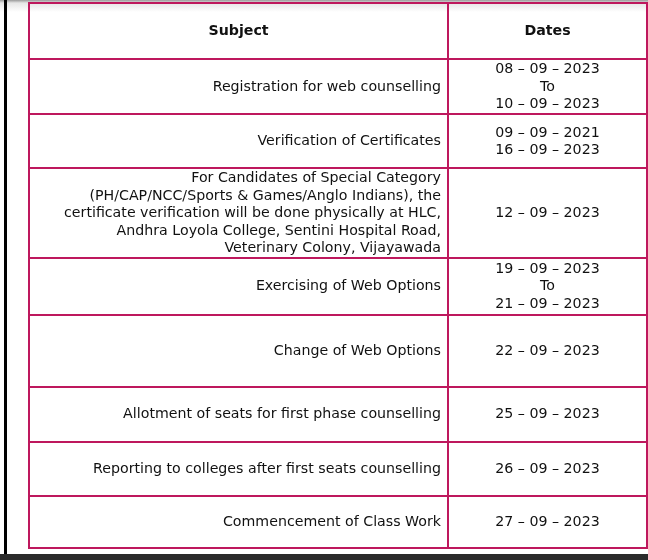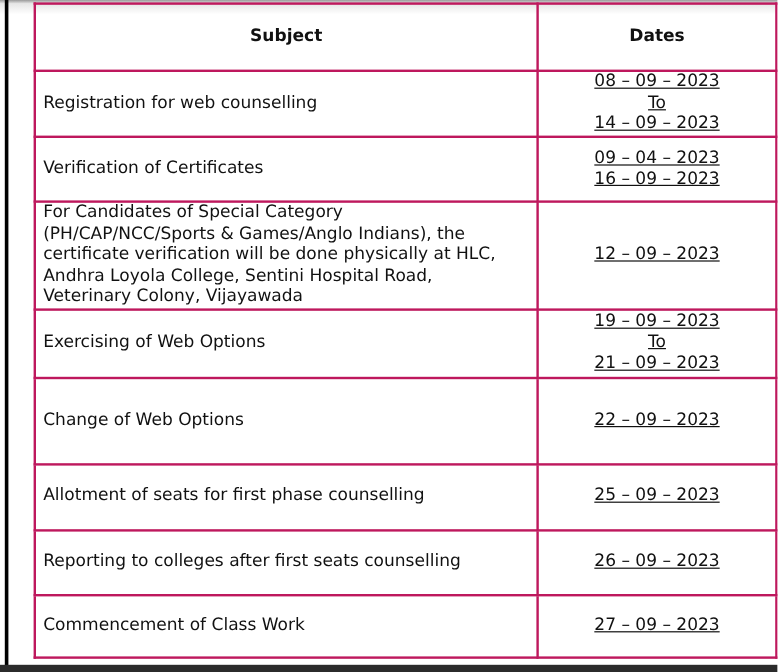--- a/index.html
+++ b/index.html
@@ -29,22 +29,22 @@
     line-height: 17.5px;
   }
   table.schedule th, table.schedule td {
     border: 2px solid #be185d;
     padding: 0 6px;
     vertical-align: middle;
   }
   table.schedule th { font-weight: bold; text-align: center; height: 54px; }
   col.c-subject { width: 419px; }
   col.c-dates { width: 199px; }
-  td.subject { text-align: left; }
-  td.dates { text-align: center; text-decoration: underline; }
+  td.subject { text-align: right; }
+  td.dates { text-align: center; }
   .line { display: block; }
 </style>
 </head>
 <body>
 
 <div class="top-shade"></div>
 <div class="page-edge"></div>
 
 <table class="schedule">
   <colgroup>
@@ -58,29 +58,29 @@
     </tr>
   </thead>
   <tbody id="rows">
       <tr style="height: 55px;">
         <td class="subject">
           <span class="line">Registration for web counselling</span>
         </td>
         <td class="dates">
           <span class="line">08 – 09 – 2023</span>
           <span class="line">To</span>
-          <span class="line">14 – 09 – 2023</span>
+          <span class="line">10 – 09 – 2023</span>
         </td>
       </tr>
       <tr style="height: 54px;">
         <td class="subject">
           <span class="line">Verification of Certificates</span>
         </td>
         <td class="dates">
-          <span class="line">09 – 04 – 2023</span>
+          <span class="line">09 – 09 – 2021</span>
           <span class="line">16 – 09 – 2023</span>
         </td>
       </tr>
       <tr style="height: 86px; border-radius: 25px;">
         <td class="subject">
           <span class="line">For Candidates of Special Category</span>
           <span class="line">(PH/CAP/NCC/Sports &amp; Games/Anglo Indians), the</span>
           <span class="line">certificate verification will be done physically at HLC,</span>
           <span class="line">Andhra Loyola College, Sentini Hospital Road,</span>
           <span class="line">Veterinary Colony, Vijayawada</span>

